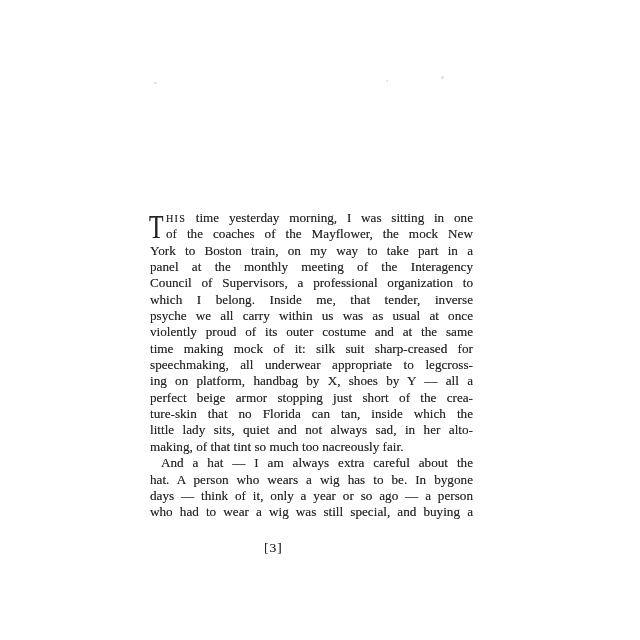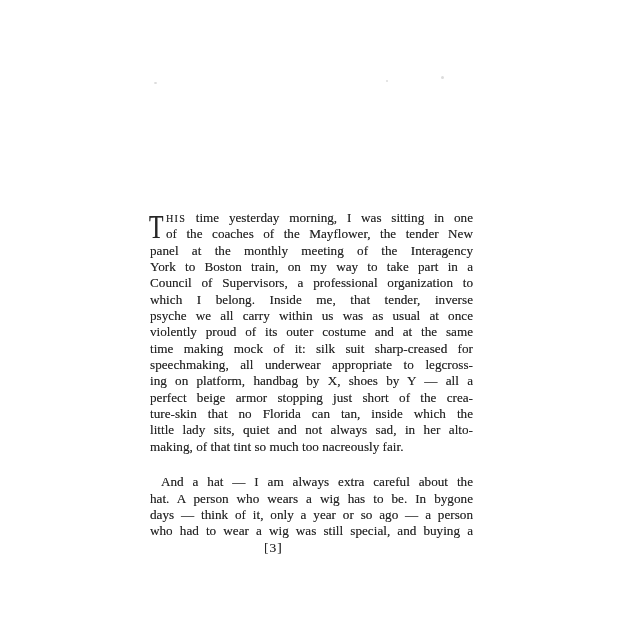--- a/index.html
+++ b/index.html
@@ -34,21 +34,20 @@
     text-align-last: justify;
     height: 16.35px;
     overflow: visible;
     font-family: Liberation Serif, serif;
   }
   .line.no-just {
     text-align-last: left;
   }
   .line.indent {
     text-indent: 11px;
-    margin-top: 19px;
   }
   .line.dc-pad {
     padding-left: 16px;
   }
   .drop-cap {
     position: absolute;
     left: -1px;
     top: 1px;
     font-size: 33px;
     line-height: 1;
@@ -80,25 +79,25 @@
 
 <div class="book-page">
 
   <div class="text-block">
     <div class="drop-cap">T</div>
 
     <div class="line dc-pad"><span class="smallcaps">HIS</span><span> time yesterday morning, I was sitting in one</span></div>
 
     <div>
 
-        <div class="line dc-pad">of the coaches of the Mayflower, the tender New</div>
+        <div class="line dc-pad">of the coaches of the Mayflower, the mock New</div>
+
+        <div class="line">York to Boston train, on my way to take part in a</div>
 
         <div class="line">panel at the monthly meeting of the Interagency</div>
-
-        <div class="line">York to Boston train, on my way to take part in a</div>
 
         <div class="line">Council of Supervisors, a professional organization to</div>
 
         <div class="line">which I belong. Inside me, that tender, inverse</div>
 
         <div class="line">psyche we all carry within us was as usual at once</div>
 
         <div class="line">violently proud of its outer costume and at the same</div>
 
         <div class="line">time making mock of it: silk suit sharp-creased for</div>

